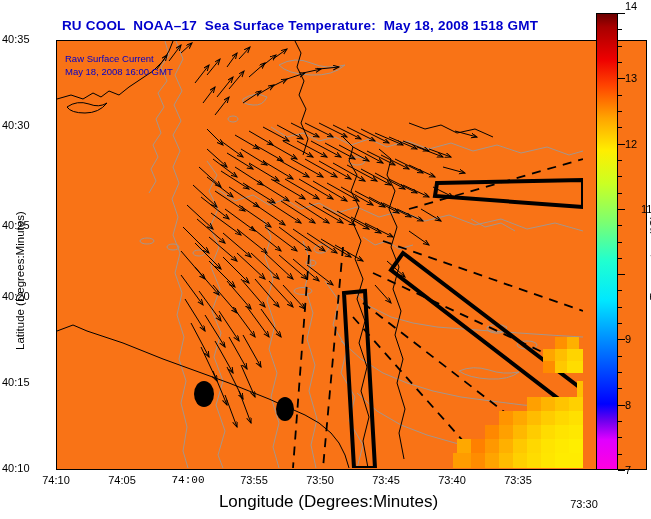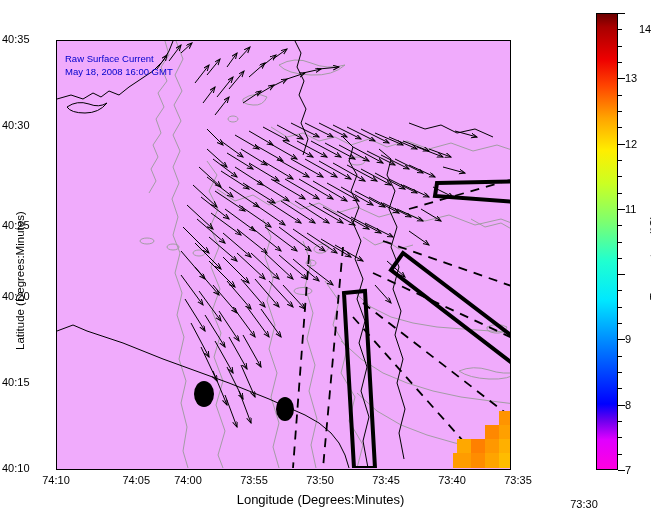--- a/index.html
+++ b/index.html
@@ -7,61 +7,62 @@
        font-family:"Liberation Sans",sans-serif;-webkit-font-smoothing:none;}
 
   #stage{position:absolute;left:0;top:0;width:651px;height:519px;}
 
   
   #title{position:absolute;left:0;top:18px;width:600px;text-align:center;
          font-size:13.5px;font-weight:bold;color:#0000cc;
          letter-spacing:0.2px;white-space:pre;}
 
   
-  #plot{position:absolute;left:56px;top:40px;width:455px;height:430px;
-        border:1.5px solid #000;box-sizing:border-box;background:#f0abfc;
+  #plot{position:absolute;left:56px;top:40px;width:591px;height:430px;
+        border:1.5px solid #000;box-sizing:border-box;background:#f97316;
         overflow:hidden;}
   #plotsvg{position:absolute;left:0;top:0;}
 
   
   #annot{position:absolute;left:8px;top:11px;color:#0000cc;font-size:9.5px;
          line-height:13px;white-space:pre;font-weight:normal;}
 
   
   #scalebox{position:absolute;left:10px;bottom:22px;color:#000;font-size:10px;
             white-space:pre;}
   #scalearrow{margin-top:2px;}
 
   
   .xlab{position:absolute;font-size:11px;color:#000;text-align:center;
         width:56px;white-space:nowrap;}
   .ylab{position:absolute;font-size:11px;color:#000;
         width:48px;white-space:nowrap;}
-  #xaxis-title{position:absolute;left:56px;top:492px;width:529px;
-               text-align:center;font-size:13px;color:#000;}
+  #xaxis-title{position:absolute;left:64px;top:492px;width:529px;
+               text-align:center;font-size:17px;color:#000;}
   #yaxis-title{position:absolute;font-size:11.5px;color:#000;
                transform:rotate(-90deg);transform-origin:0 0;
                left:14px;top:350px;white-space:nowrap;}
 
   
   #cbar{position:absolute;left:596px;top:13px;width:22px;height:457px;
         border:1px solid #000;box-sizing:border-box;}
   #cbar-grad{position:absolute;left:0;top:0;right:0;bottom:0;}
   .cbtick{position:absolute;left:618px;width:5px;height:1px;background:#000;}
   .cblab{position:absolute;left:625px;font-size:11px;color:#000;
          white-space:nowrap;transform:translateY(-50%);}
   #cbar-title{position:absolute;font-size:11px;color:#000;
               transform:rotate(-90deg);transform-origin:0 0;
               left:648px;top:300px;white-space:nowrap;}
 </style>
 </head>
 <body>
 
 <div id="stage">
 
+  <div id="title">RU COOL  NOAA–17  Sea Surface Temperature:  May 18, 2008 1518 GMT</div>
 
   <div id="plot">
 
     <svg id="plotsvg" width="526" height="427" viewBox="0 0 526 427">
 
       <g fill="none" stroke="#9a9a9a" stroke-width="0.9">
         <path d="M108,0 L112,14 L104,26 L110,40 L101,52 L107,66 L99,78 L104,92
                  L96,104 L101,116 L94,128 L99,140 L92,152"></path>
         <path d="M119,0 L126,18 L118,34 L125,50 L117,64 L124,80 L116,94
                  L123,110 L116,126 L122,142 L115,158 L121,176 L116,194
@@ -373,22 +374,22 @@
       </g>
     </svg>
 
     <div id="annot"><span>Raw Surface Current</span>
 <span>May 18, 2008 16:00 GMT</span></div>
 
   </div>
 
   <div id="xticklabels">
       <div class="xlab" style="left: 28px; top: 474px;">74:10</div>
-      <div class="xlab" style="left: 94px; top: 474px; text-align: right;">74:05</div>
-      <div class="xlab" style="left: 160px; top: 474px;">74:00</div>
+      <div class="xlab" style="left: 94px; top: 474px;">74:05</div>
+      <div class="xlab" style="left: 160px; top: 474px; font-family: Liberation Mono, monospace;">74:00</div>
       <div class="xlab" style="left: 226px; top: 474px;">73:55</div>
       <div class="xlab" style="left: 292px; top: 474px;">73:50</div>
       <div class="xlab" style="left: 358px; top: 474px;">73:45</div>
       <div class="xlab" style="left: 424px; top: 474px;">73:40</div>
       <div class="xlab" style="left: 490px; top: 474px;">73:35</div>
       <div class="xlab" style="left: 556px; top: 498px;">73:30</div>
     </div>
   <div id="yticklabels">
       <div class="ylab" style="left: 2px; top: 33px;">40:35</div>
       <div class="ylab" style="left: 2px; top: 118.8px;">40:30</div>
@@ -431,20 +432,20 @@
       <div class="cbtick" style="top: 94.6071px; width: 4px;"></div>
       <div class="cbtick" style="top: 78.2857px; width: 7px;"></div>
       <div class="cbtick" style="top: 61.9643px; width: 4px;"></div>
       <div class="cbtick" style="top: 45.6429px; width: 4px;"></div>
       <div class="cbtick" style="top: 29.3214px; width: 4px;"></div>
       <div class="cbtick" style="top: 13px; width: 7px;"></div>
       <div class="cblab" style="top: 470px;">7</div>
       <div class="cblab" style="top: 404.714px;">8</div>
       <div class="cblab" style="top: 339.429px;">9</div>
       <div class="cblab" style="top: 274.143px; margin-left: 32px;">10</div>
-      <div class="cblab" style="top: 208.857px;">11</div>
+      <div class="cblab" style="top: 208.857px; margin-left: 16px;">11</div>
       <div class="cblab" style="top: 143.571px;">12</div>
       <div class="cblab" style="top: 78.2857px;">13</div>
-      <div class="cblab" style="top: 29px; margin-left: 14px;">14</div>
+      <div class="cblab" style="top: 6px;">14</div>
     </div>
   <div id="cbar-title">Temperature (°C)</div>
 
 </div>
 
 </body></html>

